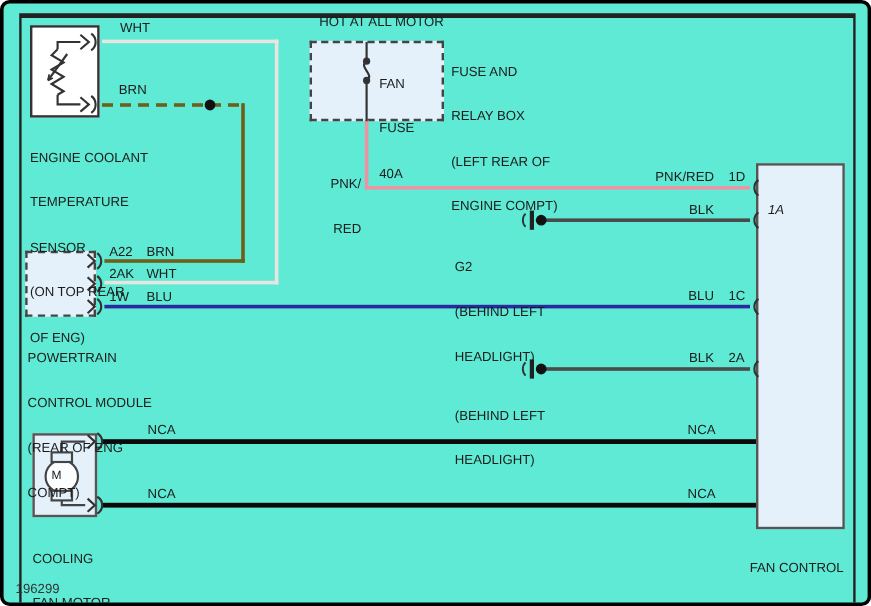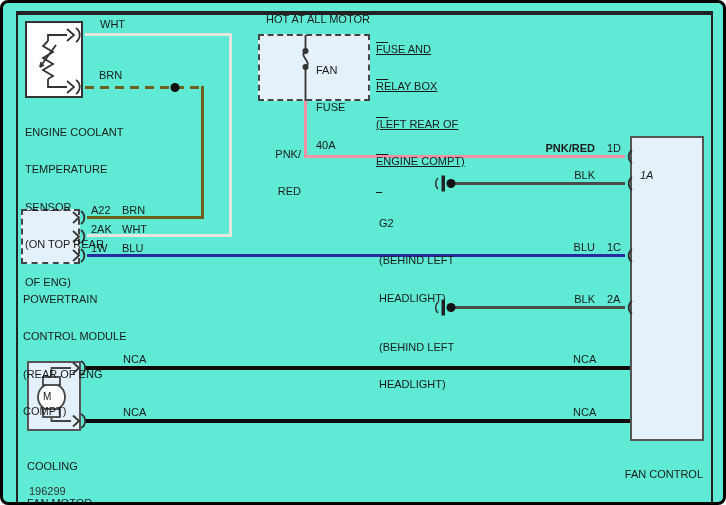--- a/index.html
+++ b/index.html
@@ -135,21 +135,21 @@
 
   <div class="lbl" style="left:97px;top:15px;">WHT</div>
   <div class="lbl" style="left:96px;top:66px;">BRN</div>
 
   <div class="lbl" style="left:263px;top:10px;">HOT AT ALL MOTOR</div>
   <div class="lbl stack" style="left:313px;top:37px;">
     <span>FAN</span>
     <span>FUSE</span>
     <span>40A</span>
   </div>
-  <div class="lbl stack" style="left:373px;top:16px;text-decoration:underline;">
+  <div class="lbl stack" style="left:373px;top:27px;">
     <span>FUSE AND</span>
     <span>RELAY BOX</span>
     <span>(LEFT REAR OF</span>
     <span>ENGINE COMPT)</span>
   </div>
   <div class="lbl stack ra" style="left:258px;top:121px;width:40px;">
     <span>PNK/</span>
     <span>RED</span>
   </div>
 
@@ -178,21 +178,21 @@
   <div class="lbl stack ctr" style="left:376px;top:190px;width:140px;">
     <span>G2</span>
     <span>(BEHIND LEFT</span>
     <span>HEADLIGHT)</span>
   </div>
   <div class="lbl stack ctr" style="left:376px;top:314px;width:140px;">
     <span>(BEHIND LEFT</span>
     <span>HEADLIGHT)</span>
   </div>
 
-  <div class="lbl ra" style="left:480px;top:139px;width:112px;font-weight:bold;">PNK/RED</div>
+  <div class="lbl ra" style="left:480px;top:139px;width:112px;">PNK/RED</div>
   <div class="lbl" style="left:604px;top:139px;">1D</div>
   <div class="lbl ra" style="left:480px;top:166px;width:112px;">BLK</div>
   <div class="lbl" style="left:637px;top:166px;font-style:italic;">1A</div>
   <div class="lbl ra" style="left:480px;top:238px;width:112px;">BLU</div>
   <div class="lbl" style="left:604px;top:238px;">1C</div>
   <div class="lbl ra" style="left:480px;top:290px;width:112px;">BLK</div>
   <div class="lbl" style="left:604px;top:290px;">2A</div>
 
   <div class="lbl" style="left:120px;top:350px;">NCA</div>
   <div class="lbl" style="left:570px;top:350px;">NCA</div>
@@ -205,14 +205,14 @@
     <span>FAN MOTOR</span>
   </div>
 
   <div class="lbl stack ra" style="left:540px;top:441px;width:160px;">
     <span>FAN CONTROL</span>
     
     
     
   </div>
 
-  <div class="lbl" style="left:26px;top:482px;color:#333;">196299</div>
+  <div class="lbl" style="left:10px;top:482px;color:#333;">196299</div>
 </div>
 
 </body></html>

